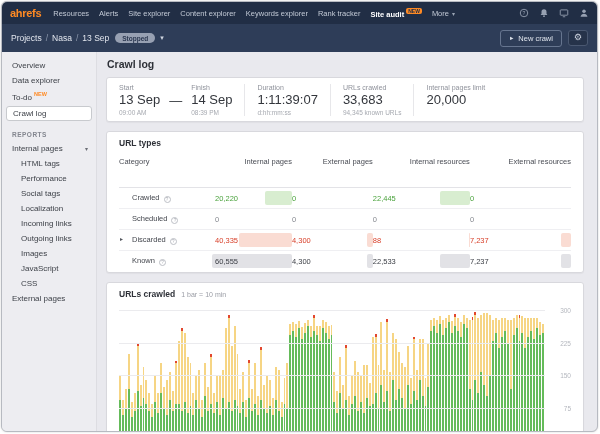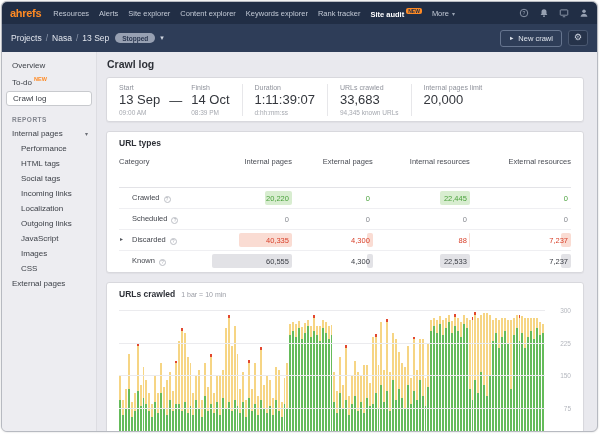--- a/index.html
+++ b/index.html
@@ -57,21 +57,21 @@
   .url-card { padding:6px 12px 1px; margin-bottom:9px; }
   .card-title { font-size:8.5px; font-weight:bold; color:#2e3138; margin-bottom:6px; }
   table.urls { width:100%; border-collapse:collapse; font-size:7.5px; }
   table.urls th { font-weight:normal; color:#4a4d55; text-align:right; padding:3px 0 21px; border-bottom:1px solid #e3e3e7;margin-top:35px; }
   table.urls th:first-child { text-align:left; }
   table.urls td { padding:5px 0; border-bottom:1px solid #efeff2; }
   table.urls tr:last-child td { border-bottom:none; }
   td.cat { color:#44474e; position:relative; padding-left:13px !important; white-space:nowrap; }
   .expand-arrow { position:absolute; left:1px; top:5px; font-size:6px; color:#55585f; cursor:pointer; }
   .info-dot { display:inline-block; width:7px; height:7px; border:1px solid #bdbfc6; border-radius:50%; color:#a8abb2; font-size:4.5px; line-height:6px; text-align:center; margin-left:4px; vertical-align:-1px; cursor:pointer; }
-  td.num { text-align:right; position:relative; }
+  td.num { text-align:left; position:relative; }
   td.num .fillbar { position:absolute; right:0; top:3px; bottom:3px; border-radius:2px; }
   td.num .val { position:relative; padding-right:3px; cursor:pointer; }
   .t-green { color:#4aa23c; } .t-red { color:#d8402a; } .t-gray { color:#85888f; } .t-dark { color:#3a3d44; }
   .f-green { background:#d8edd0; } .f-red { background:#fadcd3; } .f-gray { background:#e2e2e6; }
 
   
   .chart-card { padding:6px 12px 5px; }
   .chart-head { display:flex; align-items:baseline; margin-bottom:4px; }
   .chart-sub { font-size:7px; color:#9a9da5; margin-left:6px; }
   .plot { position:relative; height:130px; margin:6px 26px 0 0; }
@@ -141,49 +141,50 @@
     <button class="new-crawl">
       <span class="play">►</span>
       <span>New crawl</span>
     </button>
     <button class="gearbtn"><span>⚙</span></button>
   </div>
 
   <div class="layout">
     <aside class="sidebar" id="sidebar">
         <div class="side-item">Overview</div>
+        <div class="side-item">Data explorer</div>
         <div class="side-item">To-do<sup class="side-new">NEW</sup></div>
         <div class="side-item selected">Crawl log</div>
         <div class="side-header">REPORTS</div>
         <div class="side-item">Internal pages<span class="side-caret">▾</span></div>
+        <div class="side-item indent">HTML tags</div>
         <div class="side-item indent">Performance</div>
-        <div class="side-item indent">HTML tags</div>
         <div class="side-item indent">Social tags</div>
+        <div class="side-item indent">Localization</div>
         <div class="side-item indent">Incoming links</div>
-        <div class="side-item indent">Localization</div>
         <div class="side-item indent">Outgoing links</div>
+        <div class="side-item indent">Images</div>
         <div class="side-item indent">JavaScript</div>
-        <div class="side-item indent">Images</div>
         <div class="side-item indent">CSS</div>
         <div class="side-item">External pages</div>
       </aside>
 
     <main class="main">
       <h1 class="page-title">Crawl log</h1>
 
       <section class="card stats">
         <div class="stat">
           <div class="stat-label">Start</div>
           <div class="stat-value">13 Sep</div>
           <div class="stat-sub">09:00 AM</div>
         </div>
         <div class="stat-dash">—</div>
         <div class="stat">
           <div class="stat-label">Finish</div>
-          <div class="stat-value">14 Oct</div>
+          <div class="stat-value">14 Sep</div>
           <div class="stat-sub">08:39 PM</div>
         </div>
         <div class="stat-div"></div>
         <div class="stat">
           <div class="stat-label">Duration</div>
           <div class="stat-value">1:11:39:07</div>
           <div class="stat-sub">d:hh:mm:ss</div>
         </div>
         <div class="stat-div"></div>
         <div class="stat">

